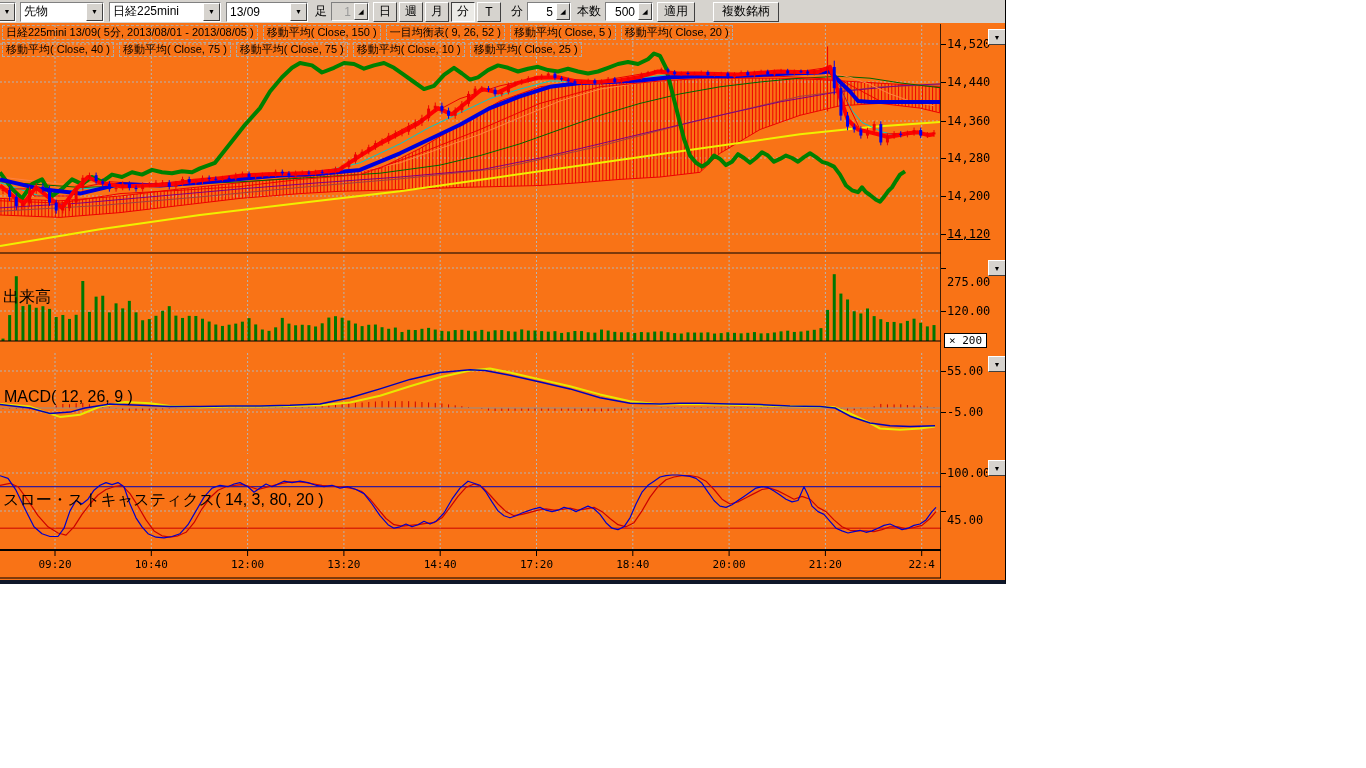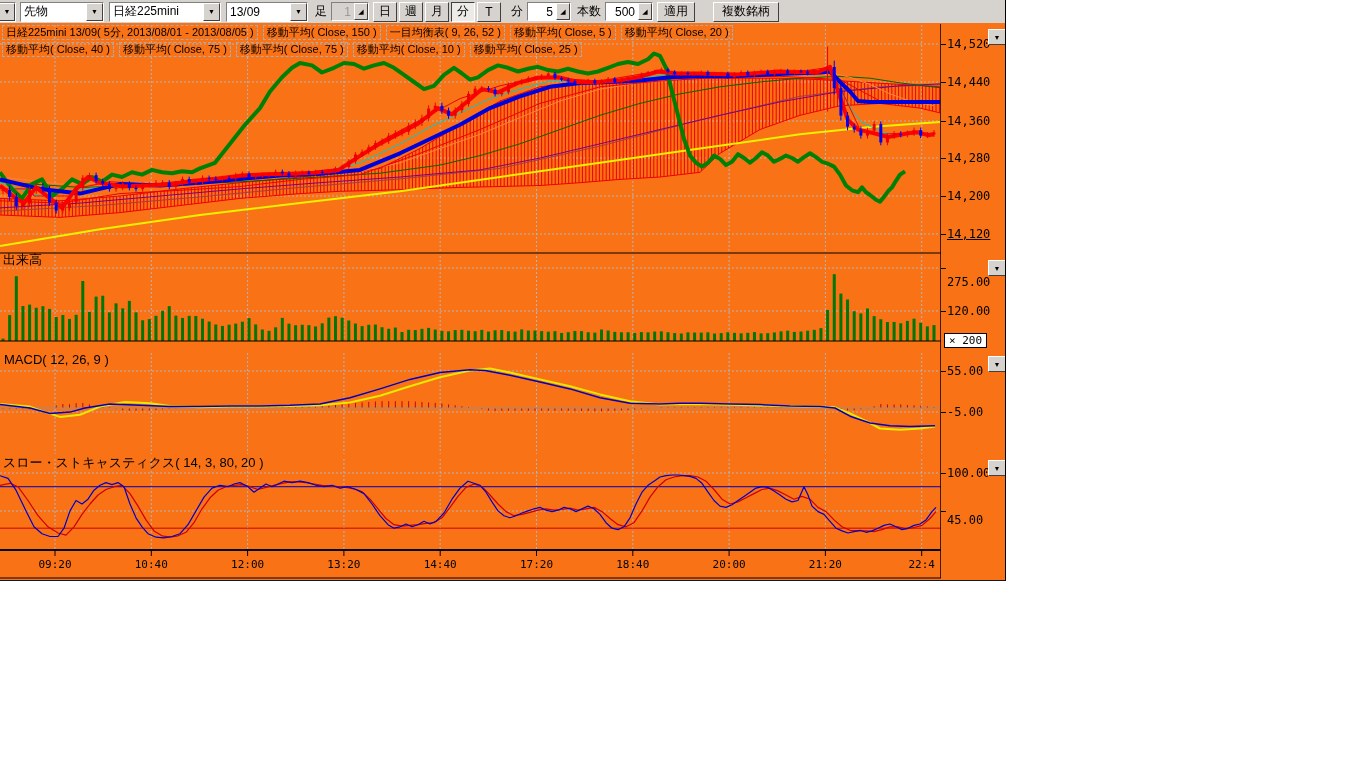--- a/index.html
+++ b/index.html
@@ -1,17 +1,17 @@
 <!DOCTYPE html>
 <html><head>
 <meta charset="utf-8">
 <style>
   html,body{margin:0;padding:0;background:#ffffff;font-family:"Liberation Sans","DejaVu Sans",sans-serif;}
   .app{position:relative;width:1005px;height:580px;background:#ffffff;overflow:hidden;
-       border-right:1px solid #000;border-bottom:1px solid #0f172a;}
+       border-right:1px solid #000;border-bottom:4px solid #0f172a;}
   
   .toolbar{position:absolute;left:0;top:0;width:1005px;height:23px;background:#d6d3ce;
            border-bottom:1px solid #808080;display:flex;align-items:center;font-size:12px;}
   .combo{display:flex;align-items:center;height:18px;background:#fff;
          border-top:1px solid #808080;border-left:1px solid #808080;
          border-right:1px solid #fff;border-bottom:1px solid #fff;margin-right:5px;}
   .combo .ctext{flex:1;padding:0 3px;white-space:nowrap;overflow:hidden;font-size:12px;}
   .cbtn{width:15px;height:16px;background:#d6d3ce;border-top:1px solid #fff;border-left:1px solid #fff;
         border-right:1px solid #404040;border-bottom:1px solid #404040;
         font-size:7px;display:flex;align-items:center;justify-content:center;color:#000;}
@@ -33,21 +33,21 @@
   .tbtn.wide{padding:0 6px;margin-left:3px;}
   
   .chart-region{position:absolute;left:0;top:23px;width:1005px;height:557px;background:#f97316;text-align:right;}
   svg#chart{position:absolute;left:0;top:0;}
   .legend{position:absolute;left:2px;top:2px;width:935px;display:flex;flex-wrap:wrap;
           font-size:11px;line-height:13px;color:#000;z-index:5;}
   .legend .litem{border:1px dashed #aaa;padding:0 3px;margin:0 5px 2px 0;white-space:nowrap;background:transparent;}
   .axis-label{position:absolute;left:947px;font-size:12px;font-family:"DejaVu Sans Mono","Liberation Mono",monospace;
               color:#000;white-space:nowrap;transform:translateY(-50%);}
   .axis-tick{position:absolute;left:941px;width:5px;height:1px;background:#000;}
-  .pane-label{position:absolute;font-size:13px;color:#000;white-space:nowrap;z-index:4;}
+  .pane-label{position:absolute;font-size:16px;color:#000;white-space:nowrap;z-index:4;margin-top:36px;}
   .mult-box{position:absolute;left:944px;border:1px solid #000;background:#fff;font-size:11px;
             font-family:"DejaVu Sans Mono","Liberation Mono",monospace;padding:0 4px;line-height:13px;}
   .drop-btn{position:absolute;left:988px;width:16px;height:14px;background:#d6d3ce;
             border-top:1px solid #fff;border-left:1px solid #fff;
             border-right:1px solid #404040;border-bottom:1px solid #404040;
             font-size:7px;color:#000;display:flex;align-items:center;justify-content:center;z-index:6;}
   .time-label{position:absolute;font-size:11px;font-family:"DejaVu Sans Mono","Liberation Mono",monospace;
               color:#000;transform:translateX(-50%);white-space:nowrap;}
 </style>
 </head>

